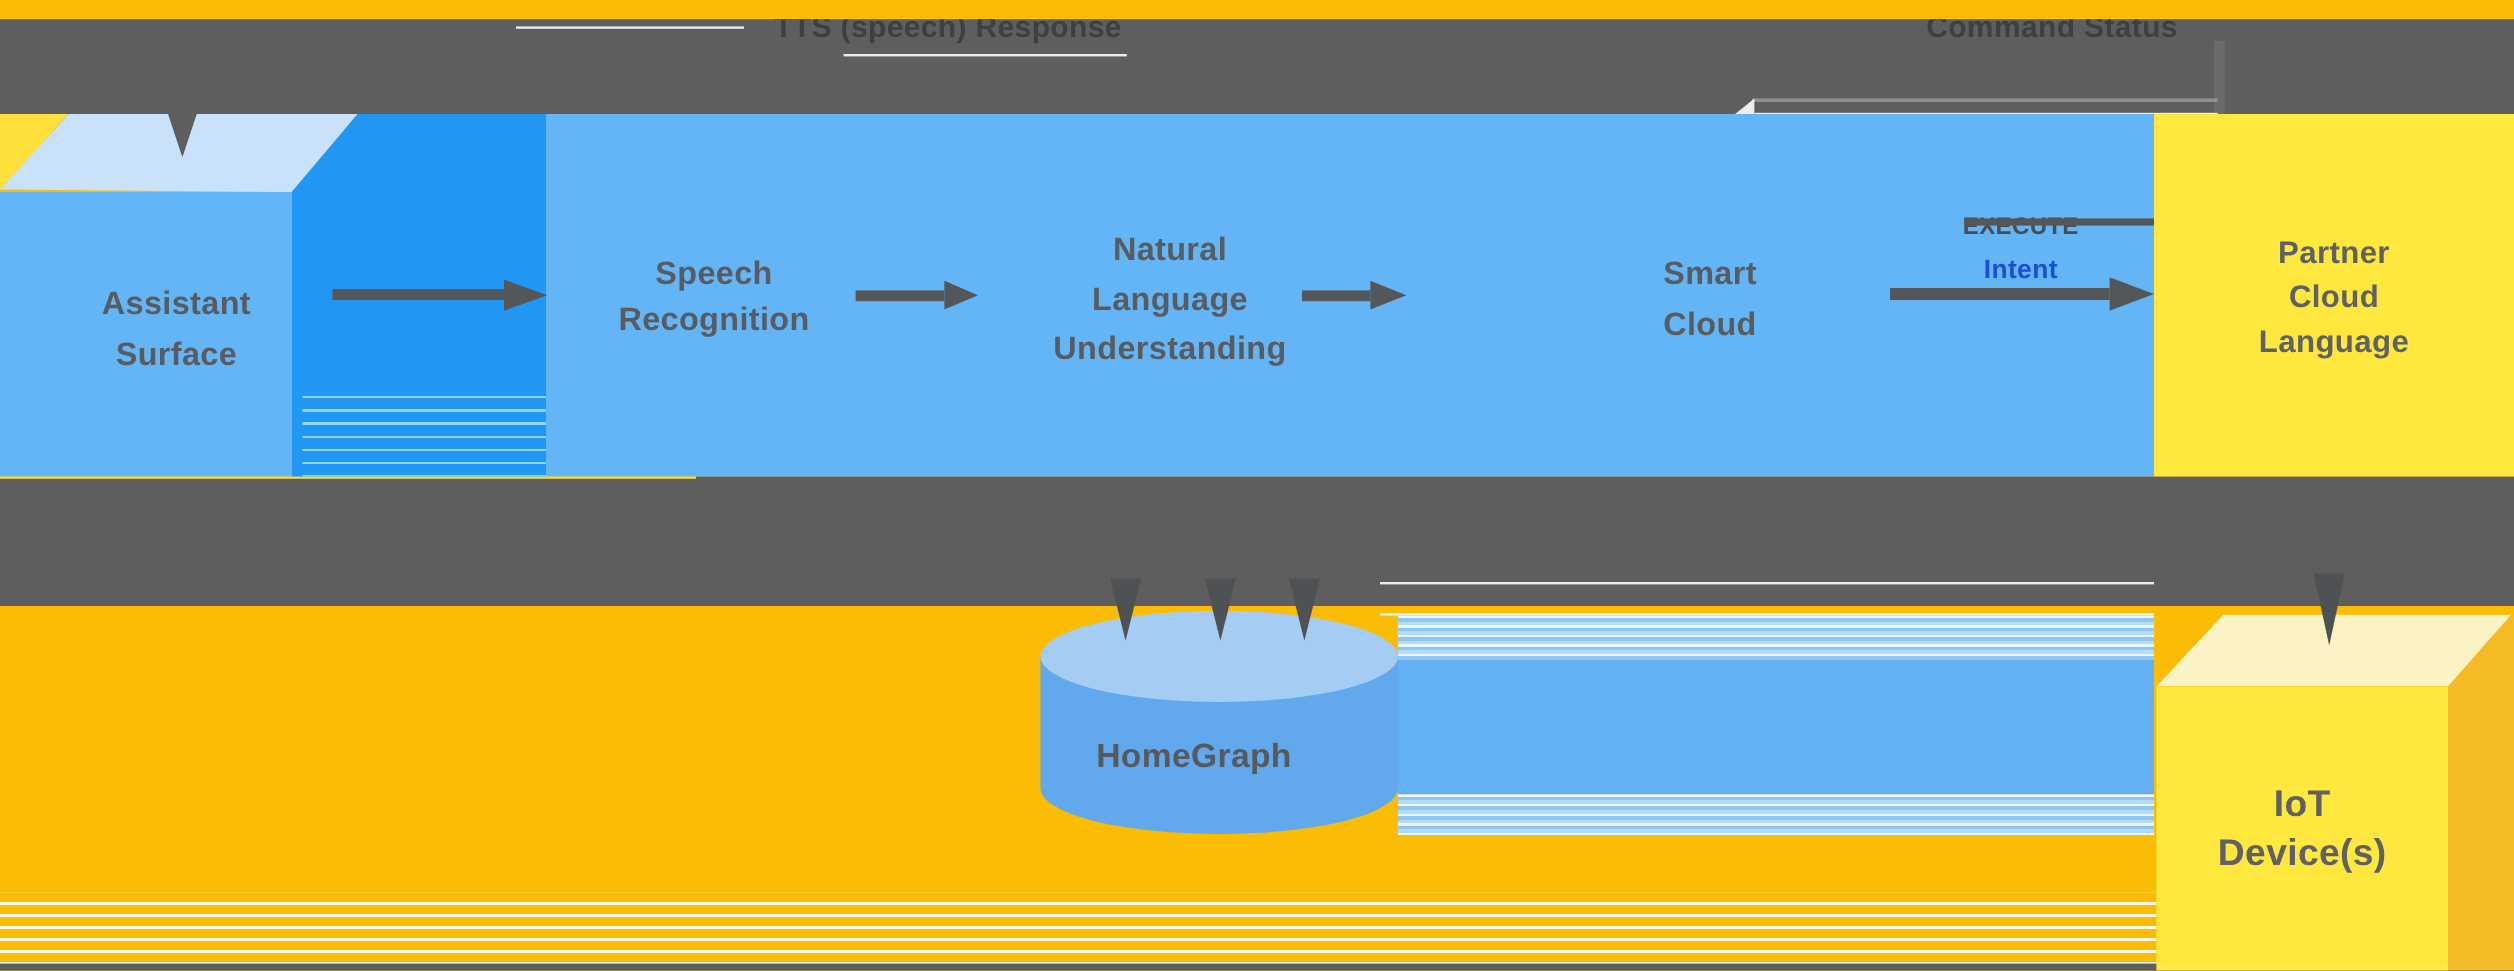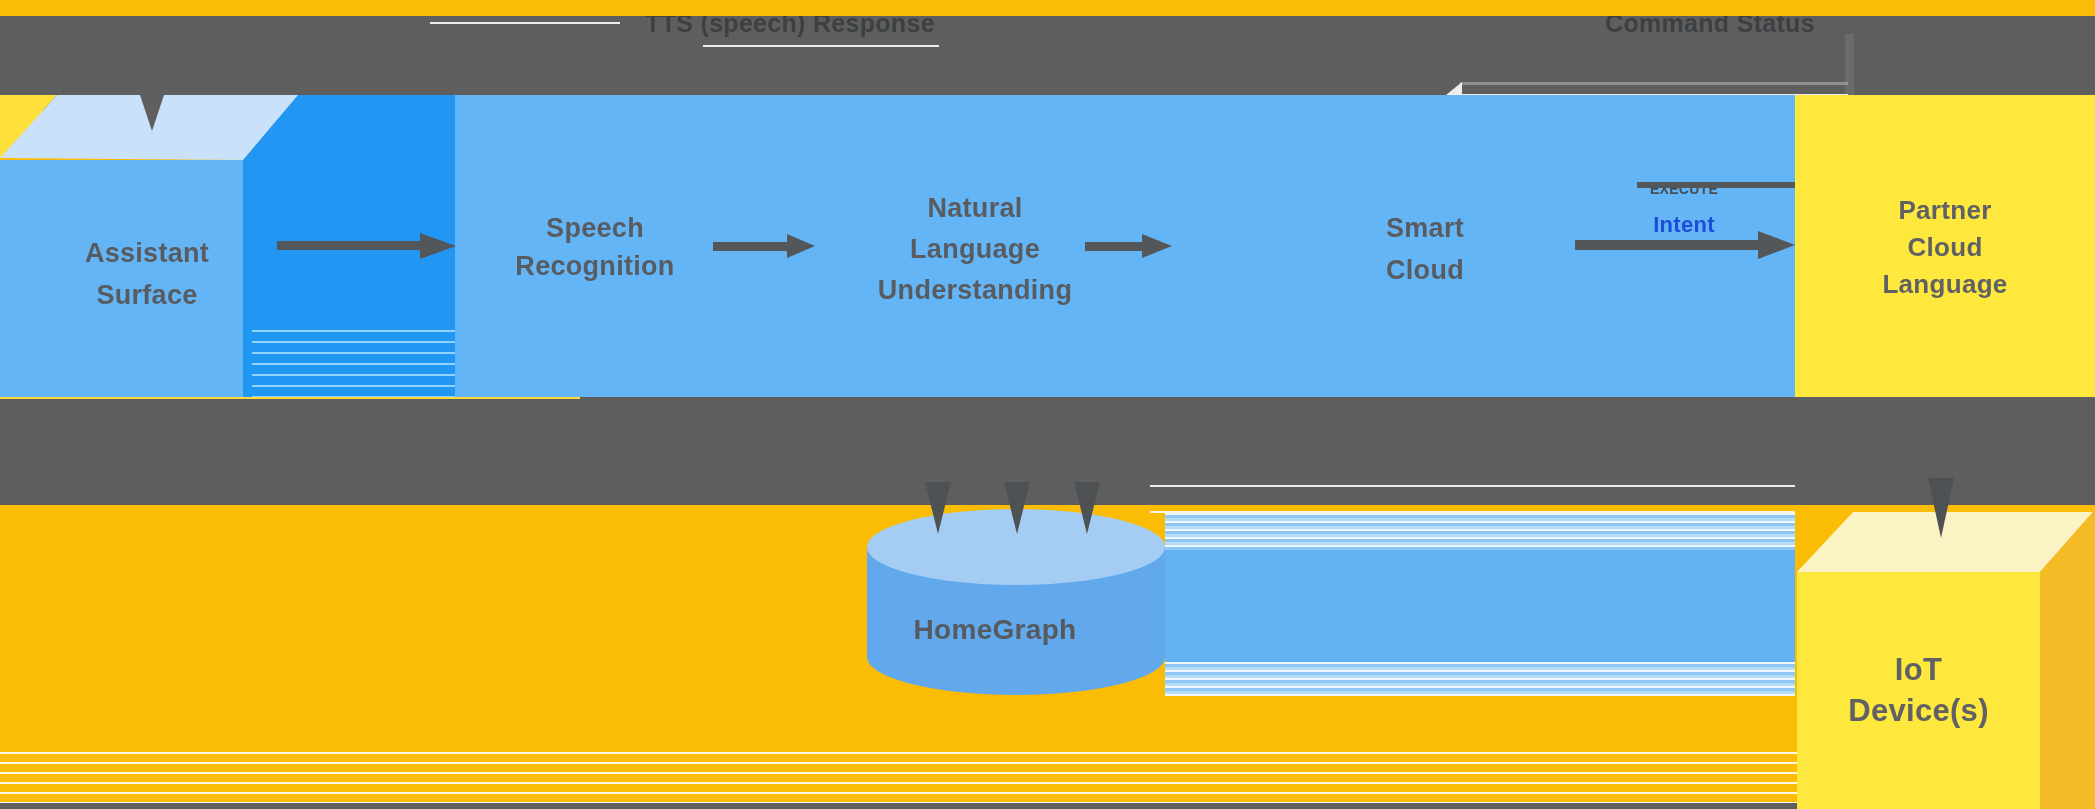--- a/index.html
+++ b/index.html
@@ -95,21 +95,21 @@
 
   <div class="abs shaft" style="left:277px;top:241px;width:143px;height:9px;"></div>
   <div class="abs tri head-r" style="left:420px;top:233px;border-top-width:13px;border-bottom-width:13px;border-left-width:36px;"></div>
 
   <div class="abs shaft" style="left:713px;top:242px;width:74px;height:9px;"></div>
   <div class="abs tri head-r" style="left:787px;top:234px;border-top-width:12px;border-bottom-width:12px;border-left-width:28px;"></div>
 
   <div class="abs shaft" style="left:1085px;top:242px;width:57px;height:9px;"></div>
   <div class="abs tri head-r" style="left:1142px;top:234px;border-top-width:12px;border-bottom-width:12px;border-left-width:30px;"></div>
 
-  <div class="abs label" style="left:1584px;top:177px;width:200px;font-size:14px;line-height:24px;color:#4a4d50;">
+  <div class="abs label" style="left:1584px;top:177px;width:200px;font-size:20px;line-height:24px;color:#4a4d50;">
     <div>EXECUTE</div>
   </div>
   <div class="abs label" style="left:1584px;top:213px;width:200px;font-size:22px;line-height:24px;color:#1d4ed8;">
     <div>Intent</div>
   </div>
   <div class="abs shaft" style="left:1637px;top:182px;width:158px;height:6px;"></div>
   <div class="abs shaft" style="left:1575px;top:240px;width:183px;height:10px;"></div>
   <div class="abs tri head-r" style="left:1758px;top:231px;border-top-width:14px;border-bottom-width:14px;border-left-width:37px;"></div>
 
   <div class="abs" style="left:1795px;top:95px;width:300px;height:302px;background:var(--bright-yellow);"></div>

